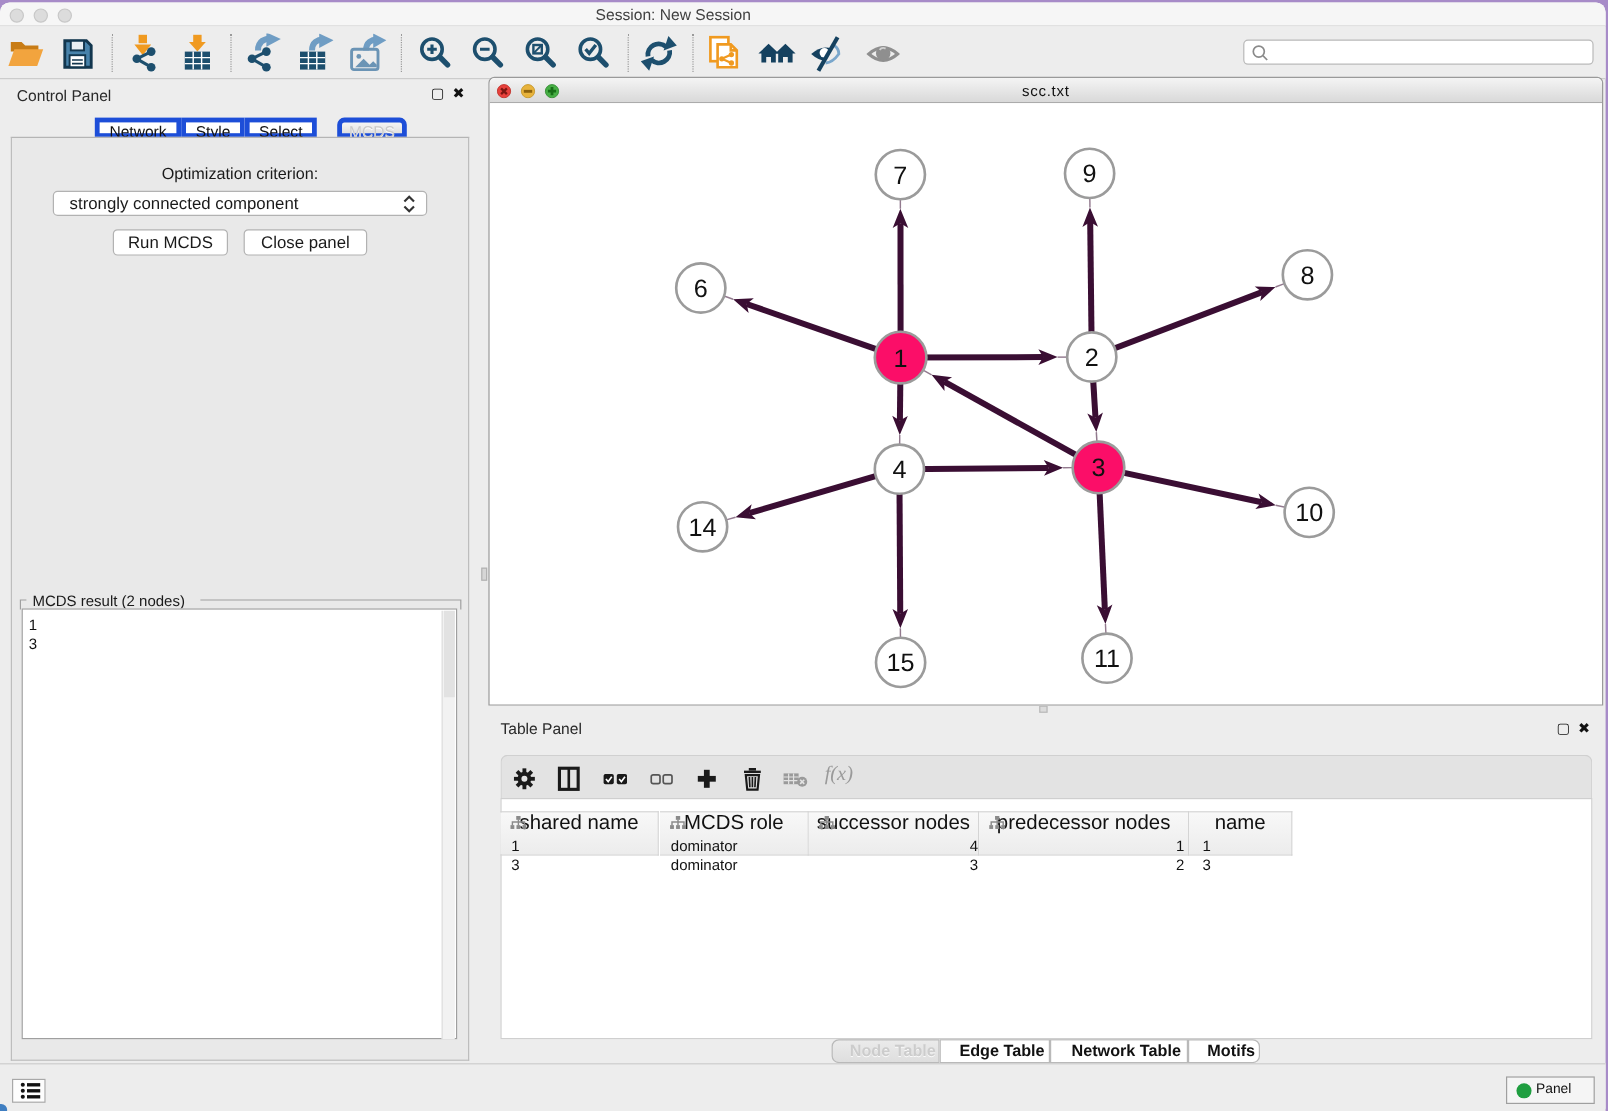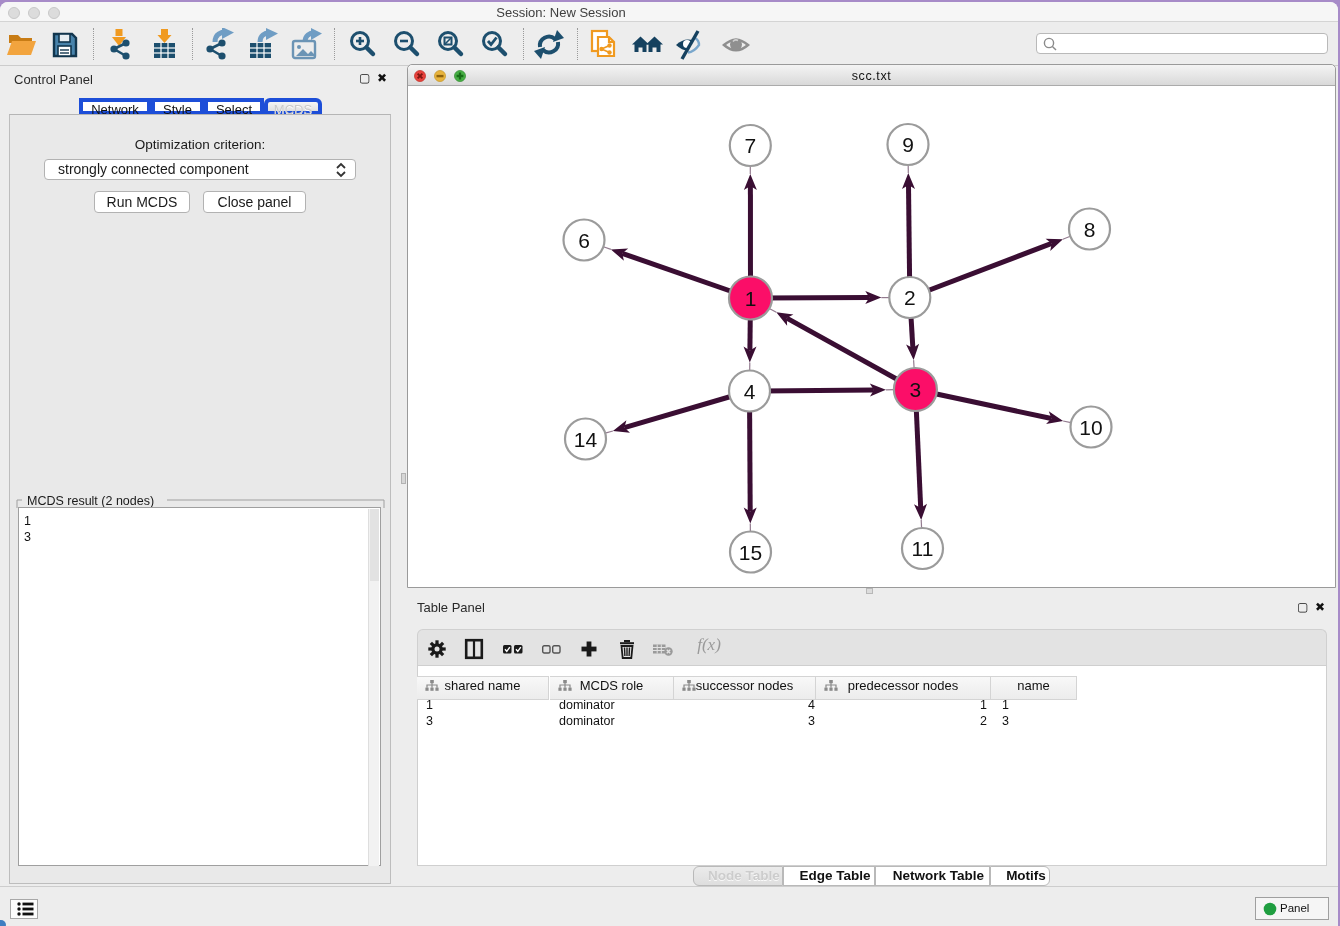--- a/index.html
+++ b/index.html
@@ -23,21 +23,21 @@
 .ticon { position:absolute; top:6px; }
 #searchbox { position:absolute; left:1036px; top:11px; width:292px; height:21px;
   background:#fff; border:1px solid #b9b9b9; border-radius:4px; }
 
 #cp-title { position:absolute; left:14px; top:72px; font-size:13px; color:#2a2a2a; }
 .paneicons { position:absolute; font-size:12px; color:#111; }
 .tabrow { position:absolute; top:98px; height:17px; font-size:13px; }
 .tab { position:absolute; top:0; height:17px; background:#fff; border:4px solid #1d4ed8;
   text-align:center; line-height:16px; color:#111; }
 .tabsel { background:linear-gradient(#f5f5f5,#e0e0e0); color:#c9c9c9;
-  border-radius:6px 6px 0 0; text-shadow:0 1px 0 #fff; }
+  border-radius:6px 6px 0 0; text-shadow:0 1px 0 #fff;margin-left:17px; }
 #cp-content { position:absolute; left:9px; top:114px; width:382px; height:770px;
   background:#e9e9e9; border:1px solid #bdbdbd; border-top:1px solid #b5b5b5; }
 #optlabel { position:absolute; left:0; top:137px; width:400px; text-align:center;
   font-size:13.5px; color:#1a1a1a; }
 #optselect { position:absolute; left:44px; top:159px; width:312px; height:21px;
   background:#fff; border:1px solid #b2b2b2; border-radius:4px;
   font-size:14px; color:#1a1a1a; line-height:19px; padding-left:13px; }
 .btn { position:absolute; top:191px; height:22px; background:#fff;
   border:1px solid #b2b2b2; border-radius:4px; font-size:14px; color:#1a1a1a;
   text-align:center; line-height:20px; }
@@ -58,22 +58,22 @@
   background:linear-gradient(#f4f4f4,#d9d9d9); border-bottom:1px solid #ababab;
   border-radius:5px 5px 0 0; }
 #gtitletext { position:absolute; top:4px; left:0; width:927px; text-align:center;
   font-size:12.5px; letter-spacing:0.6px; color:#111; }
 
 #tp-title { position:absolute; left:417px; top:600px; font-size:13px; color:#2a2a2a; }
 #tp-toolbar { position:absolute; left:417px; top:629px; width:910px; height:36px;
   background:#e3e3e3; border:1px solid #d0d0d0; border-radius:6px 6px 0 0; border-bottom:none; }
 #tp-table { position:absolute; left:417px; top:665px; width:910px; height:201px;
   background:#fff; border:1px solid #cfcfcf; }
-.th { position:absolute; top:10px; height:24px; background:linear-gradient(#f8f8f8,#ececec);
-  border:1px solid #d4d4d4; border-left:none; font-size:13px; color:#111;
+.th { position:absolute; top:10px; height:37px; background:linear-gradient(#f8f8f8,#ececec);
+  border:1px solid #d4d4d4; border-left:none; font-size:17px; color:#111;
   text-align:center; line-height:18px; }
 .td { position:absolute; font-size:12.5px; color:#111; height:16px; line-height:16px; }
 
 .btab { position:absolute; top:866px; height:20px; background:#fff;
   border:1px solid #b9b9b9; font-size:13.5px; font-weight:bold; color:#111;
   text-align:center; line-height:18px;padding-left:12px; }
 .btabsel { background:linear-gradient(#ebebeb,#dedede); color:#ccc; text-shadow:0 1px 0 #fafafa; }
 
 #statusbar { position:absolute; left:0; top:886px; width:1338px; height:38px;
   background:#ededed; border-top:1px solid #cdcdcd; }
@@ -374,21 +374,21 @@
     </svg>
     <svg style="position:absolute; left:232px; top:6px;" width="26" height="26" viewBox="0 0 26 26">
       <rect x="3" y="8.5" width="12.5" height="9" fill="#9a9a9a"></rect>
       <line x1="3" y1="11.5" x2="15.5" y2="11.5" stroke="#e3e3e3" stroke-width="1"></line>
       <line x1="3" y1="14.5" x2="15.5" y2="14.5" stroke="#e3e3e3" stroke-width="1"></line>
       <line x1="7.2" y1="8.5" x2="7.2" y2="17.5" stroke="#e3e3e3" stroke-width="1"></line>
       <line x1="11.3" y1="8.5" x2="11.3" y2="17.5" stroke="#e3e3e3" stroke-width="1"></line>
 <circle cx="18.5" cy="15.5" r="4.2" fill="#9a9a9a"></circle>
       <path d="M16.8,13.8 l3.4,3.4 M20.2,13.8 l-3.4,3.4" stroke="#e3e3e3" stroke-width="1.4"></path>
     </svg>
-    <div style="position:absolute; left:269px; top:5px; width:44px; font-family:'Liberation Serif',serif; font-style:italic; font-size:17px; color:#9a9a9a; text-align:center;">f(x)</div>
+    <div style="position:absolute; left:259px; top:5px; width:44px; font-family:'Liberation Serif',serif; font-style:italic; font-size:17px; color:#9a9a9a; text-align:center;">f(x)</div>
   </div>
 <div id="tp-table">
   <div class="th" style="left:-1px; width:132px;"><svg width="14" height="11" viewBox="0 0 14 11" style="position:absolute; left:8px; top:3px;">
         <rect x="5.2" y="0" width="3.6" height="3.2" fill="#8a8a8a"></rect>
         <path d="M7,3 v2 M2,7.8 v-2.8 h10 v2.8 M7,5 v2.8" stroke="#8a8a8a" stroke-width="1.2" fill="none"></path>
         <rect x="0.4" y="7.6" width="3.2" height="3.2" fill="#8a8a8a"></rect>
         <rect x="5.4" y="7.6" width="3.2" height="3.2" fill="#8a8a8a"></rect>
         <rect x="10.4" y="7.6" width="3.2" height="3.2" fill="#8a8a8a"></rect>
       </svg>shared name</div>
     <div class="th" style="left:132px; width:124px;"><svg width="14" height="11" viewBox="0 0 14 11" style="position:absolute; left:8px; top:3px;">

